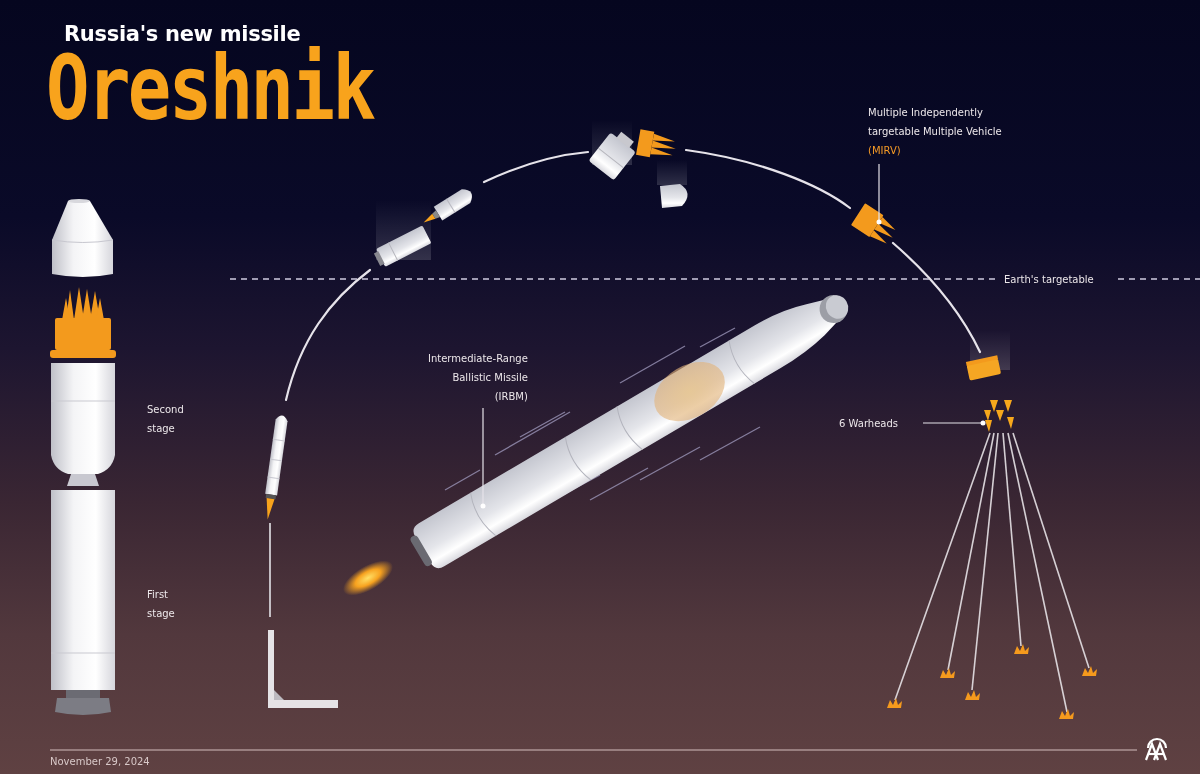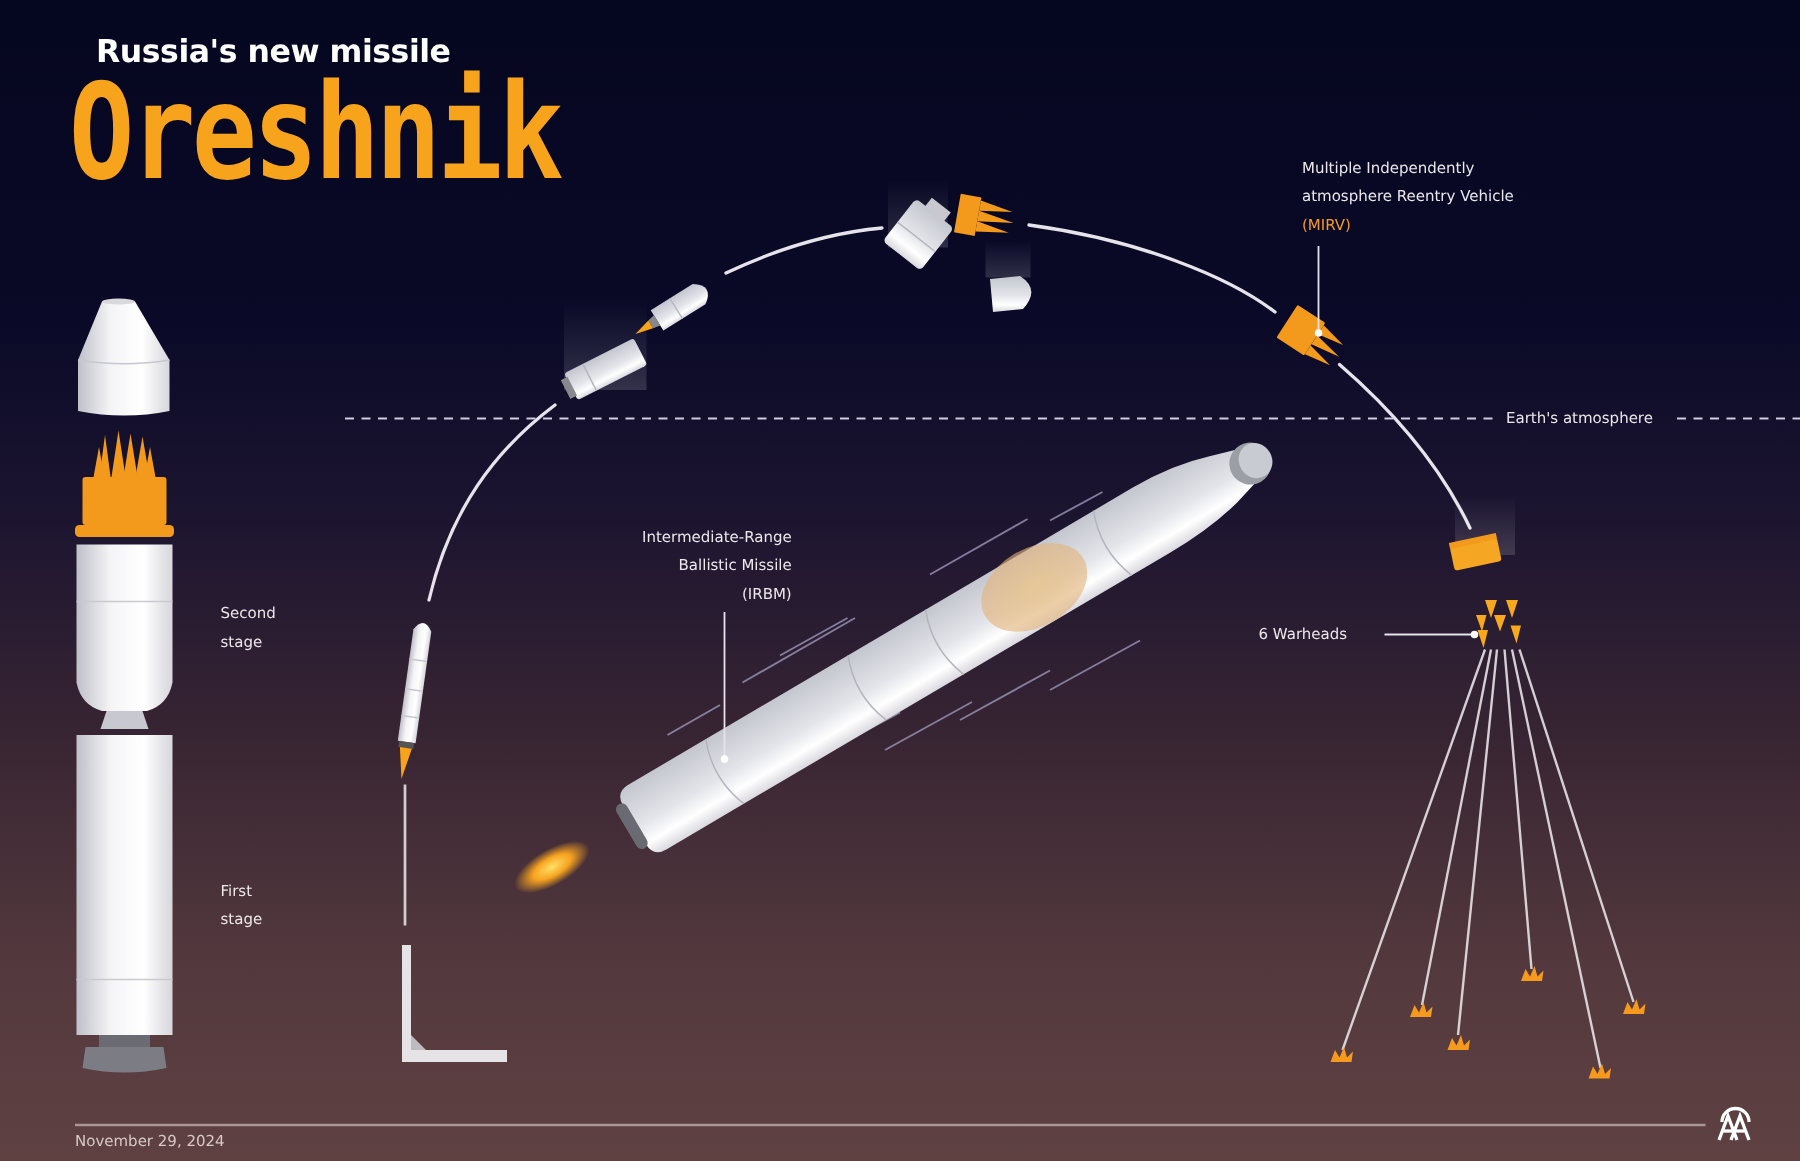--- a/index.html
+++ b/index.html
@@ -216,25 +216,25 @@
       <line x1="1149" y1="754" x2="1155" y2="754"></line>
       <line x1="1157" y1="754" x2="1163" y2="754"></line>
     </g>
   </svg>
 
   <div class="txt subtitle">Russia's new missile</div>
   <div class="txt title">Oreshnik</div>
 
   <div class="txt label" style="left:868px; top:103px;">
     <div>Multiple Independently</div>
-    <div>atmosphere Reentry Vehicle</div>
+    <div>targetable Multiple Vehicle</div>
     <div class="accent">(MIRV)</div>
   </div>
 
-  <div class="txt label" style="left:1004px; top:270px;">Earth's atmosphere</div>
+  <div class="txt label" style="left:1004px; top:270px;">Earth's targetable</div>
 
   <div class="txt label" style="left:428px; top:349px;text-align:right;">
     <div>Intermediate-Range</div>
     <div>Ballistic Missile</div>
     <div>(IRBM)</div>
   </div>
 
   <div class="txt label" style="left:839px; top:414px;">6 Warheads</div>
 
   <div class="txt label" style="left:147px; top:400px;">

